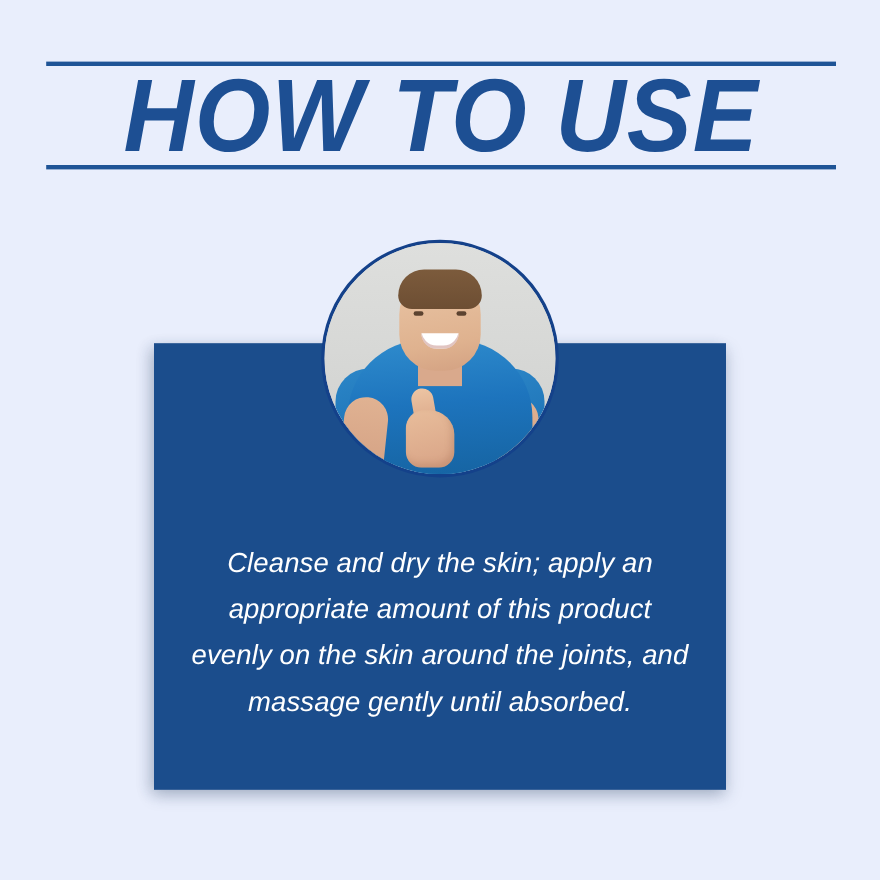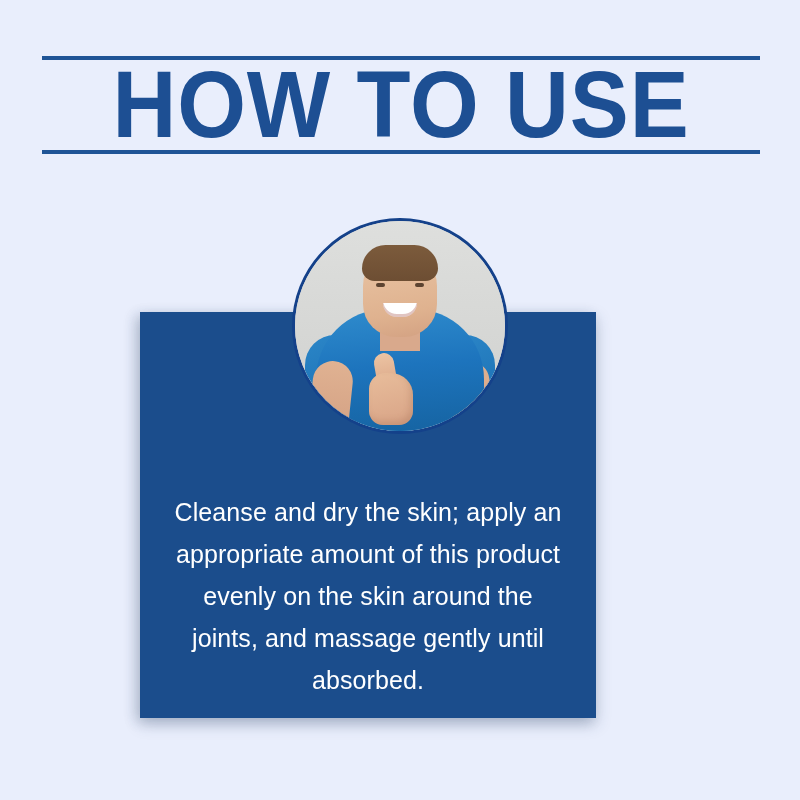--- a/index.html
+++ b/index.html
@@ -13,20 +13,21 @@
     font-family: "Liberation Sans", sans-serif;
     overflow: hidden;
   }
 
   #poster {
     position: relative;
     width: 800px;
     height: 800px;
     background: #e9eefc;
     overflow: hidden;
+    font-style: italic;
   }
 
   
   #header-block {
     position: absolute;
     left: 42px;
     top: 56px;
     width: 718px;
     height: 98px;
   }
@@ -56,21 +57,21 @@
     transform: scaleX(0.94);
     transform-origin: center center;
     white-space: nowrap;
   }
 
   
   #info-card {
     position: absolute;
     left: 140px;
     top: 312px;
-    width: 456px;
+    width: 520px;
     height: 406px;
     background: #1b4d8c;
     box-shadow: 0 6px 14px rgba(40, 60, 95, 0.26),
                 -5px 3px 12px rgba(40, 60, 95, 0.16);
   }
 
   #instruction-text {
     position: absolute;
     left: 28px;
     right: 28px;

